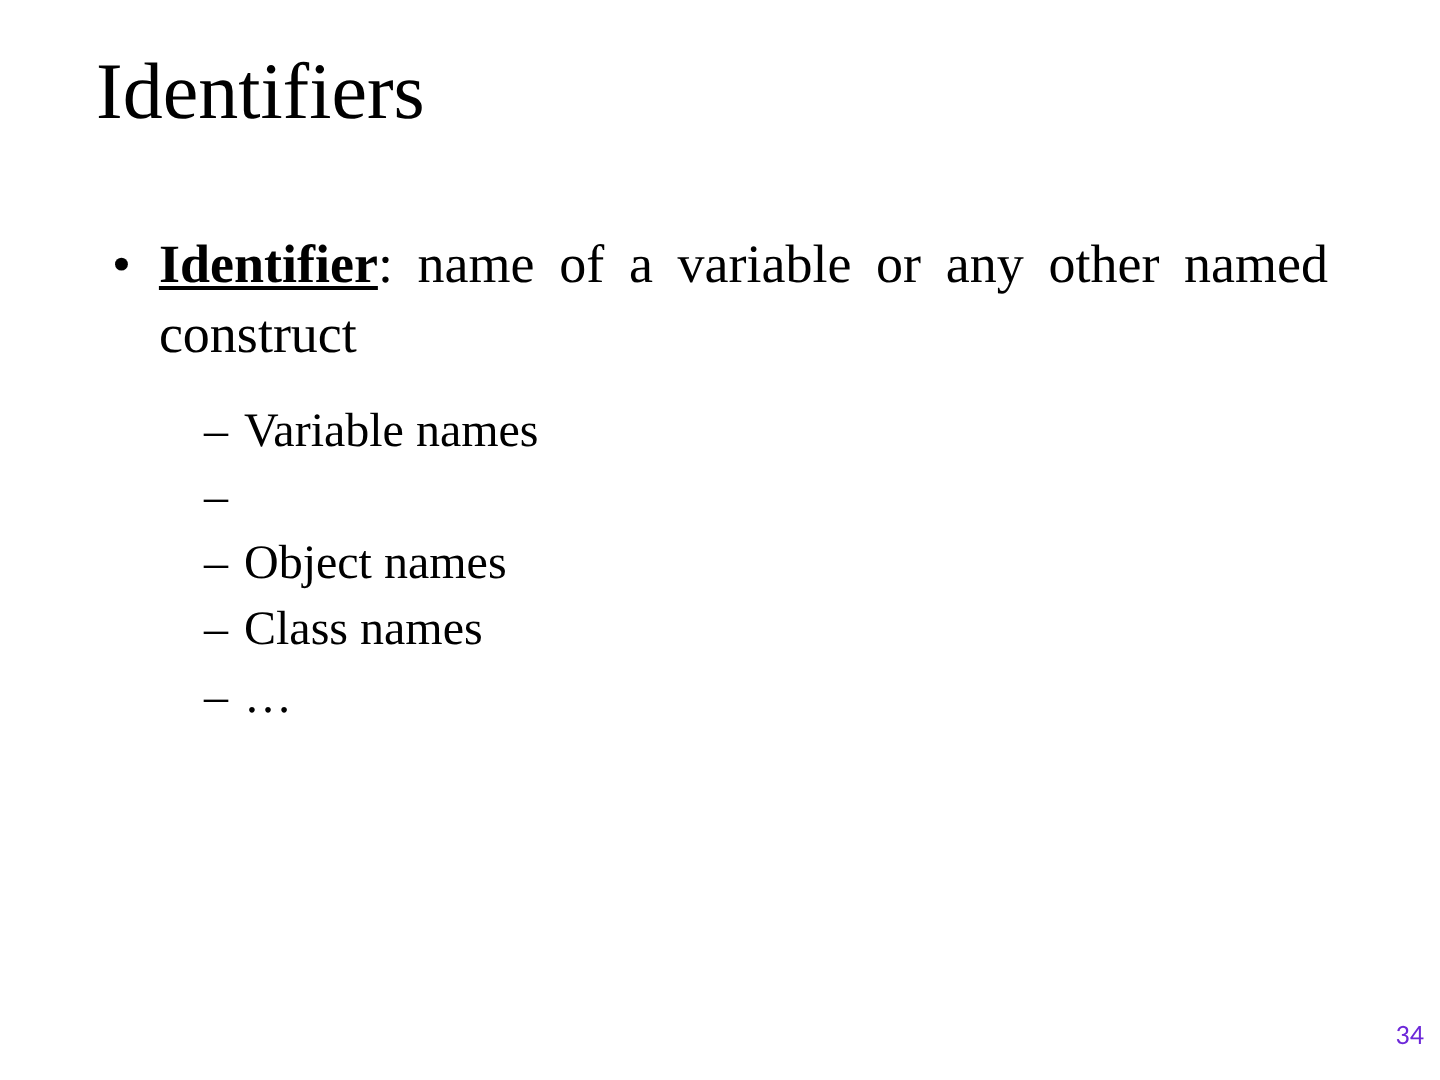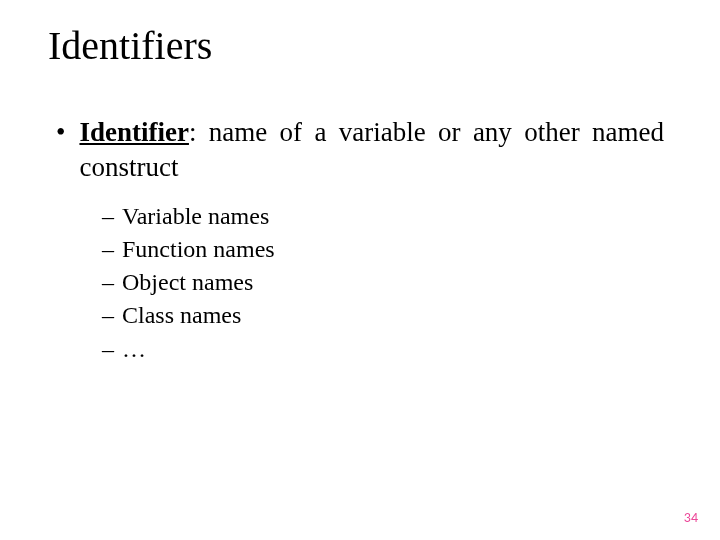--- a/index.html
+++ b/index.html
@@ -49,24 +49,24 @@
   }
   .subitem {
     display: flex;
   }
   .subitem .dash {
     margin-right: 8px;
     flex: 0 0 auto;
   }
   .pagenum {
     position: absolute;
-    right: 22px;
+    right: 8px;
     bottom: 14px;
     font-size: 14px;
-    color: #ec4899;
+    color: #6d28d9;
     font-family: Calibri, Arial, sans-serif;
   }
 </style>
 </head>
 <body>
 
 <div class="slide">
 
   <h1 class="title">Identifiers</h1>
 
@@ -77,21 +77,20 @@
     </span>
   </div>
 
   <div class="sublist">
     <div class="subitem">
       <span class="dash">–</span>
       <span>Variable names</span>
     </div>
     <div class="subitem">
       <span class="dash">–</span>
-      <span>Function names</span>
     </div>
     <div class="subitem">
       <span class="dash">–</span>
       <span>Object names</span>
     </div>
     <div class="subitem">
       <span class="dash">–</span>
       <span>Class names</span>
     </div>
     <div class="subitem">

